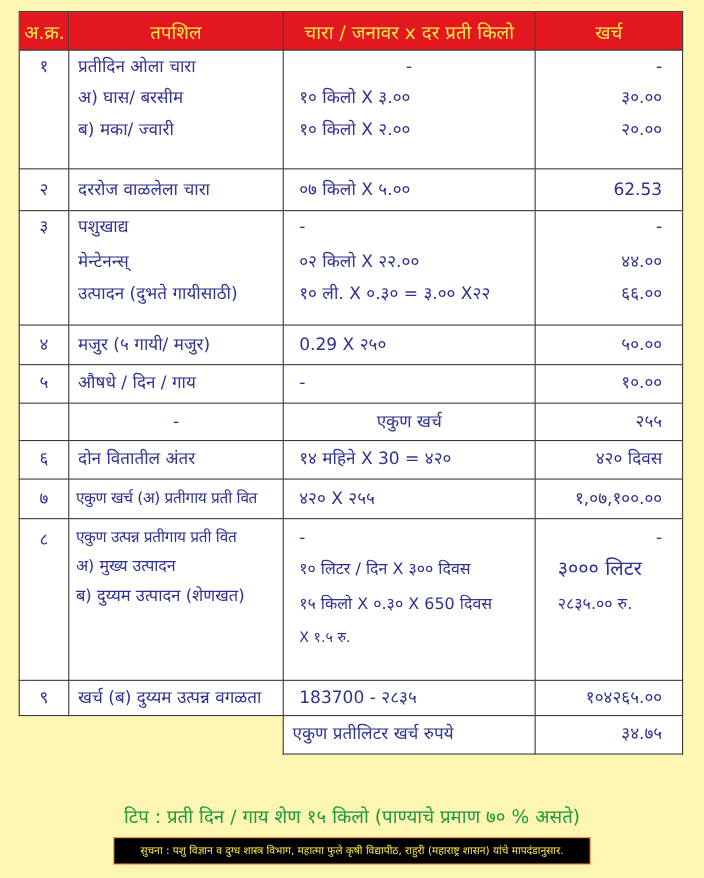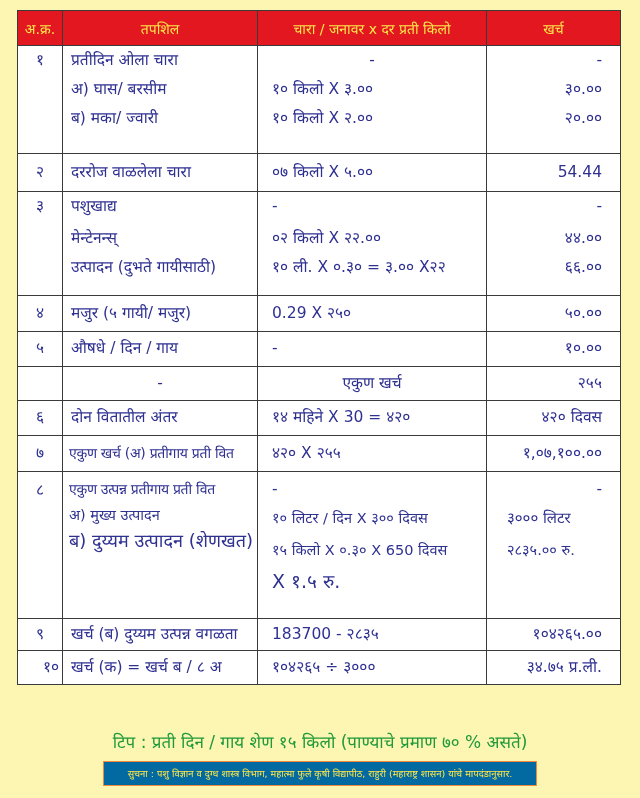--- a/index.html
+++ b/index.html
@@ -20,41 +20,41 @@
     border: 1.5px solid #3a3a3a;
     padding: 0 8px;
     font-size: 15.5px;
     vertical-align: top;
     background: #ffffff;
   }
   .tbl th {
     background: #e3171f;
     color: #fde74a;
     font-weight: normal;
-    font-size: 14px;
+    font-size: 17px;
     height: 34px;
     vertical-align: middle;
     text-align: center;
     padding: 0 4px;
   }
   .tbl td.sr { text-align: center; padding: 0; }
   .tbl td.cost { text-align: right; padding-right: 18px; }
   .tbl td.blank { background: transparent; border: none; }
   .line { height: 29px; line-height: 29px; white-space: nowrap; }
   .line.c { text-align: center; }
   .line.r { text-align: right; }
   .line.l { text-align: left; }
   .first { padding-top: 7px; }
   .tip {
     position: absolute; left: 0; width: 640px; top: 730px;
     text-align: center; color: #1f9a3b; font-size: 17px;
   }
   .notice {
     position: absolute; left: 104px; top: 762px; width: 432px; height: 23px;
-    background: #0369a1; color: #fde74a;
+    background: #000000; color: #fde74a;
     font-size: 9.5px; line-height: 23px; text-align: center;
     box-shadow: 0 0 0 1px #f08a3a;
     white-space: nowrap;
   }
 </style>
 </head>
 <body>
 
 <table class="tbl">
   <colgroup>
@@ -98,21 +98,21 @@
       <td class="sr">
           <div class="line c" style="line-height:36px;height:36px">२</div>
         </td>
       <td>
           <div class="line" style="line-height:36px;height:36px">दररोज वाळलेला चारा</div>
         </td>
       <td>
           <div class="line" style="line-height:36px;height:36px;padding-left:6px">०७ किलो X ५.००</div>
         </td>
       <td class="cost">
-          <div class="line r" style="line-height:36px;height:36px">54.44</div>
+          <div class="line r" style="line-height:36px;height:36px">62.53</div>
         </td>
     </tr>
 
     <tr style="height:104px">
       <td class="sr">
           <div class="line c">३</div>
         </td>
       <td>
         <div class="line" style="height:32px">पशुखाद्य</div>
         <div class="line">मेन्टेनन्स्</div>
@@ -205,62 +205,58 @@
         </td>
     </tr>
 
     <tr style="height:147px">
       <td class="sr" style="padding-top:4px">
           <div class="line c">८</div>
         </td>
       <td style="padding-top:4px;padding-left:6px;padding-right:2px">
         <div class="line" style="height:26px;line-height:26px;font-size:14px;letter-spacing:-0.3px">एकुण उत्पन्न प्रतीगाय प्रती वित</div>
         <div class="line" style="height:26px;line-height:26px;font-size:14.5px">अ) मुख्य उत्पादन</div>
-        <div class="line" style="height:26px;line-height:26px;font-size:18px">ब) दुय्यम उत्पादन (शेणखत)</div>
+        <div class="line" style="height:26px;line-height:26px;font-size:15px">ब) दुय्यम उत्पादन (शेणखत)</div>
       </td>
       <td style="padding-top:4px">
         <div class="line" style="height:26px;line-height:26px;padding-left:6px">-</div>
         <div class="line" style="height:32px;line-height:32px;padding-left:6px;font-size:14.5px">१० लिटर / दिन X ३०० दिवस</div>
         <div class="line" style="height:32px;line-height:32px;padding-left:6px;font-size:14.5px">१५ किलो  X ०.३० X 650 दिवस</div>
-        <div class="line" style="height:30px;line-height:30px;padding-left:6px;font-size:19px">X १.५ रु.</div>
+        <div class="line" style="height:30px;line-height:30px;padding-left:6px;font-size:13px">X १.५ रु.</div>
       </td>
       <td style="padding-top:4px;padding-left:20px;padding-right:18px">
         <div class="line r" style="height:26px;line-height:26px">-</div>
-        <div class="line l" style="height:32px;line-height:32px;font-size:15px">३००० लिटर</div>
+        <div class="line l" style="height:32px;line-height:32px;font-size:18px">३००० लिटर</div>
         <div class="line l" style="height:32px;line-height:32px;font-size:14.5px">२८३५.०० रु.</div>
       </td>
     </tr>
 
     <tr style="height:32px">
       <td class="sr">
           <div class="line c" style="line-height:30px;height:30px">९</div>
         </td>
       <td>
           <div class="line" style="line-height:30px;height:30px">खर्च (ब) दुय्यम उत्पन्न वगळता</div>
         </td>
       <td>
           <div class="line" style="line-height:30px;height:30px;padding-left:6px">183700 - २८३५</div>
         </td>
       <td class="cost">
           <div class="line r" style="line-height:30px;height:30px">१०४२६५.००</div>
         </td>
     </tr>
 
-    <tr style="height:34px">
-      <td class="sr" style="text-align:right;padding-right:3px">
-          <div class="line r" style="line-height:32px;height:32px">१०</div>
-        </td>
-      <td>
-          <div class="line" style="line-height:32px;height:32px">खर्च (क) = खर्च ब / ८ अ</div>
-        </td>
-      <td>
-          <div class="line" style="line-height:32px;height:32px;padding-left:6px">१०४२६५ ÷ ३०००</div>
-        </td>
-      <td class="cost">
-          <div class="line r" style="line-height:32px;height:32px">३४.७५  प्र.ली.</div>
-        </td>
-    </tr>
-
+
+    <tr style="height:35px">
+      <td class="blank"></td>
+      <td class="blank"></td>
+      <td>
+          <div class="line" style="line-height:33px;height:33px">एकुण प्रतीलिटर खर्च रुपये</div>
+        </td>
+      <td class="cost">
+          <div class="line r" style="line-height:33px;height:33px">३४.७५</div>
+        </td>
+    </tr>
   </tbody>
 </table>
 
 <div class="tip">टिप : प्रती दिन / गाय शेण  १५ किलो (पाण्याचे प्रमाण ७० % असते)</div>
 <div class="notice">सुचना : पशु विज्ञान व दुग्ध शास्त्र विभाग, महात्मा फुले कृषी विद्यापीठ, राहुरी (महाराष्ट्र शासन) यांचे मापदंडानुसार.</div>
 
 </body></html>

